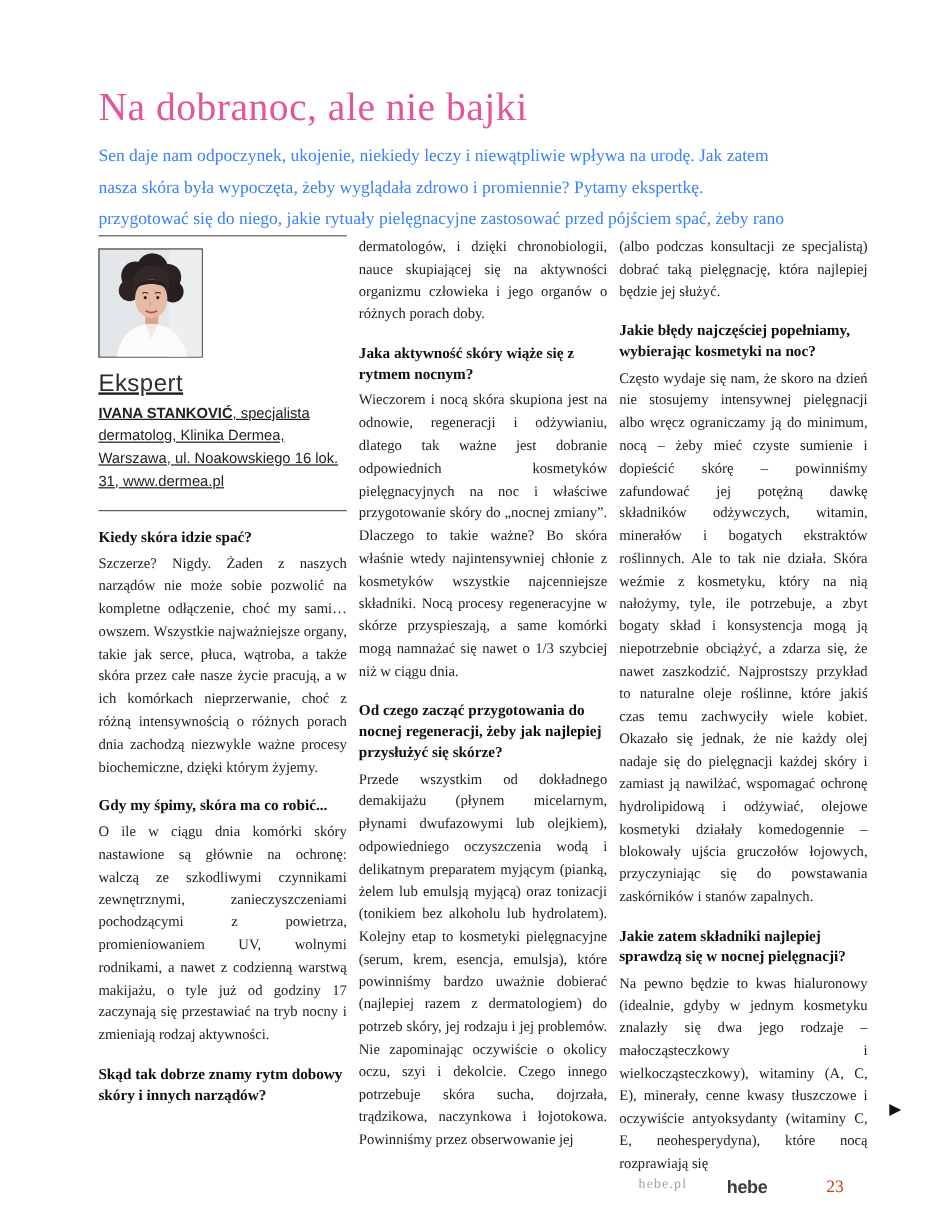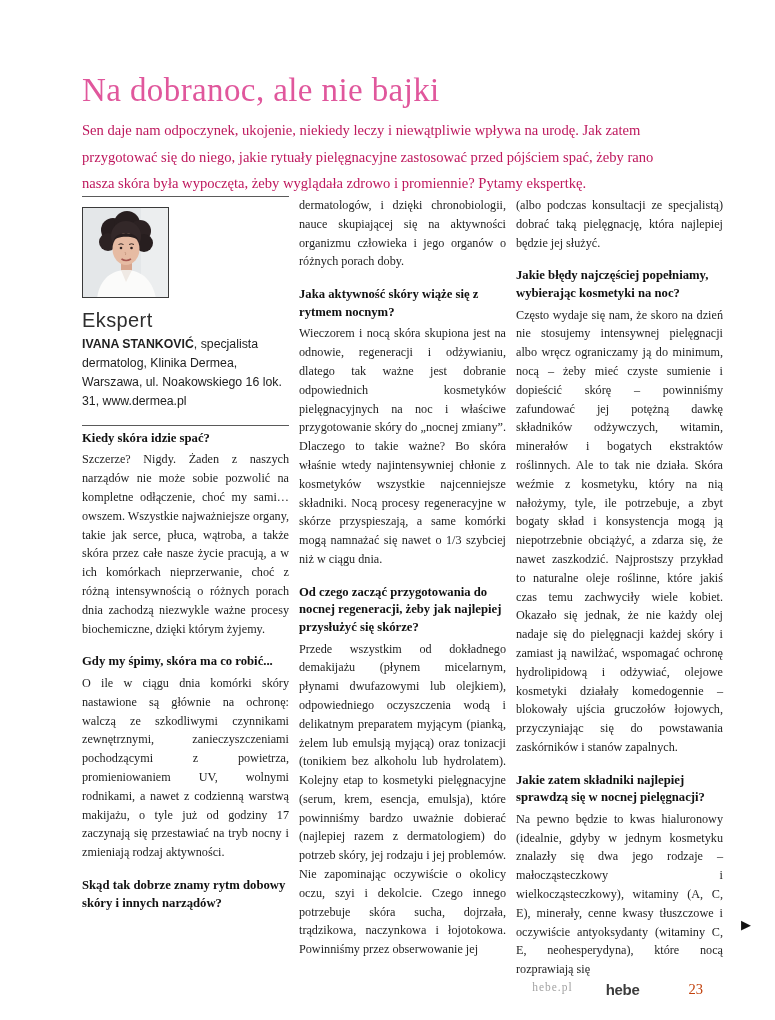--- a/index.html
+++ b/index.html
@@ -5,33 +5,33 @@
   * { margin:0; padding:0; box-sizing:border-box; }
   html,body { background:#ffffff; }
   body { width:775px; height:1020px; overflow:hidden;
          font-family:"Liberation Serif", serif; color:#1d1d1d; }
   .page { position:relative; width:775px; height:1020px; background:#ffffff; }
 
   
   .header { position:absolute; left:82px; top:72px; width:640px; }
   .title { font-family:"Liberation Serif", serif; font-weight:400;
            font-size:33px; letter-spacing:0.4px; color:#e0579c; }
-  .intro { margin-top:8px; font-size:14.6px; line-height:26.5px; color:#be185d; }
+  .intro { margin-top:8px; font-size:14.6px; line-height:26.5px; color:#3b82f6; }
 
   
   .content { position:absolute; left:82px; top:196px; width:642px;
              display:flex; gap:10px; }
   .column { width:207px; font-size:12.2px; line-height:18.8px; }
   .qa .q { font-weight:bold; font-size:12.7px; line-height:17.6px;
            margin-top:15px; margin-bottom:3px; color:#111; }
   .qa > .q:first-child { margin-top:0; }
   .qa .a { text-align:justify; hyphens:auto; -webkit-hyphens:auto; }
 
   
-  .expert-box { margin-bottom:4px; }
+  .expert-box { margin-bottom:14px;text-decoration:underline; }
   .rule { border-top:1px solid #5a5a5a; height:0; }
   .photo { margin-top:10px; width:87px; height:91px; border:1px solid #3a3a3a;
            overflow:hidden; background:#e3e6e8; }
   .photo svg { display:block; }
   .expert-heading { margin-top:13px; font-family:"Liberation Sans", sans-serif;
                     font-weight:400; font-size:20px; letter-spacing:0.4px; color:#2e2e2e; }
   .expert-details { margin-top:5px; margin-bottom:14px;
                     font-family:"Liberation Sans", sans-serif;
                     font-size:12.3px; line-height:19px; color:#222; }
   .expert-name { font-weight:bold; }
@@ -50,22 +50,22 @@
 </style>
 </head>
 <body>
 
 <div class="page">
 
   <header class="header">
     <h1 class="title" style="color: rgb(224, 87, 156);">Na dobranoc, ale nie bajki</h1>
     <div class="intro">
       <div>Sen daje nam odpoczynek, ukojenie, niekiedy leczy i niewątpliwie wpływa na urodę. Jak zatem</div>
+      <div>nasza skóra była wypoczęta, żeby wyglądała zdrowo i promiennie? Pytamy ekspertkę.</div>
       <div>przygotować się do niego, jakie rytuały pielęgnacyjne zastosować przed pójściem spać, żeby rano</div>
-      <div>nasza skóra była wypoczęta, żeby wyglądała zdrowo i promiennie? Pytamy ekspertkę.</div>
     </div>
   </header>
 
   <main class="content">
 
     <div class="column">
       <aside class="expert-box">
         <div class="rule"></div>
         <div class="photo">
           <svg width="87" height="91" viewBox="0 0 87 91" xmlns="http://www.w3.org/2000/svg">

